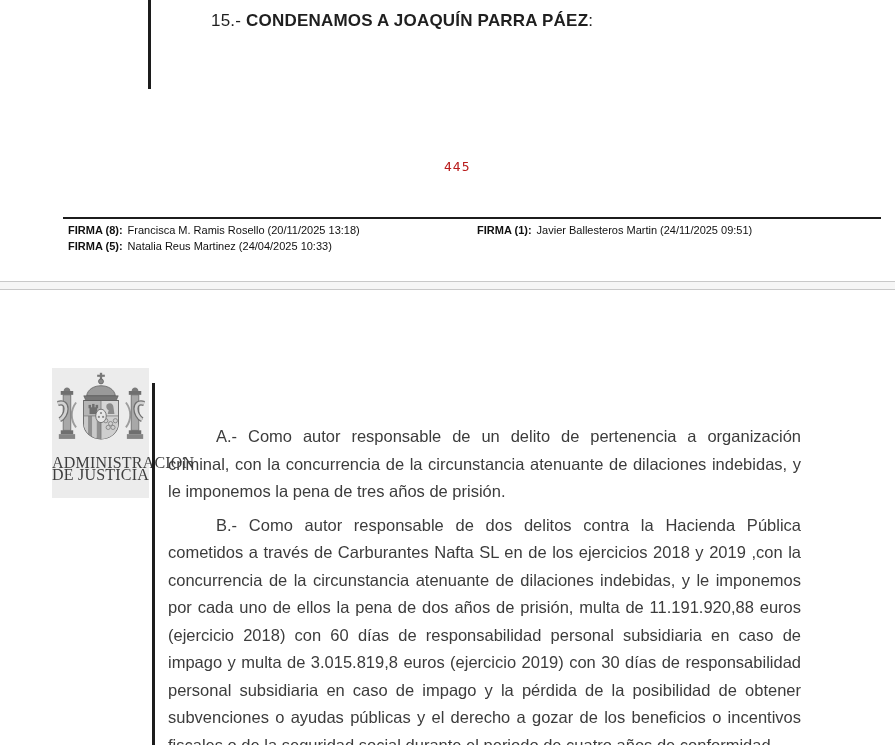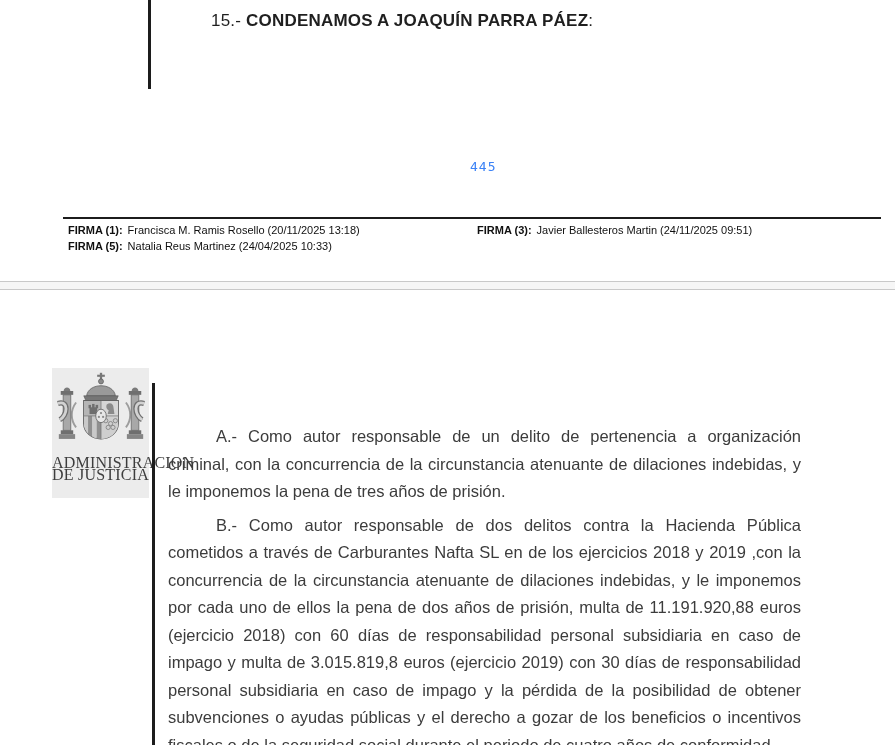--- a/index.html
+++ b/index.html
@@ -19,23 +19,23 @@
   }
   .heading {
     position:absolute; left:211px; top:11px;
     font-size:17px; color:#1f1f1f; letter-spacing:0.2px; white-space:nowrap;
   }
   .heading .h-num { font-weight:400; margin-right:5px; }
   .heading .h-bold { font-weight:700; }
   .heading .h-colon { font-weight:400; }
 
   .page-number {
-    position:absolute; left:470px; top:159px;
+    position:absolute; left:444px; top:159px;
     font-family:"DejaVu Sans Mono", monospace;
-    font-size:13px; color:#3b82f6; letter-spacing:1px;
+    font-size:13px; color:#b91c1c; letter-spacing:1px;
   }
 
   .sig-rule {
     position:absolute; left:63px; top:217px; width:818px; height:2px;
     background:#1c1c1c;
   }
   .sig-grid {
     position:absolute; left:68px; top:224px; width:812px;
     display:grid; grid-template-columns:409px 1fr; row-gap:3px;
     font-size:11px; color:#101010; line-height:13px;
@@ -84,24 +84,24 @@
   <div class="heading">
     <span class="h-num">15.-</span><span class="h-bold">CONDENAMOS A JOAQUÍN PARRA PÁEZ</span><span class="h-colon">:</span>
   </div>
 
   <div class="page-number">445</div>
 
   <div class="sig-rule"></div>
 
   <div class="sig-grid">
     <div class="sig-entry">
-      <span class="sig-label">FIRMA (1):</span><span>Francisca M. Ramis Rosello (20/11/2025 13:18)</span>
+      <span class="sig-label">FIRMA (8):</span><span>Francisca M. Ramis Rosello (20/11/2025 13:18)</span>
     </div>
     <div class="sig-entry">
-      <span class="sig-label">FIRMA (3):</span><span>Javier Ballesteros Martin (24/11/2025 09:51)</span>
+      <span class="sig-label">FIRMA (1):</span><span>Javier Ballesteros Martin (24/11/2025 09:51)</span>
     </div>
     <div class="sig-entry">
       <span class="sig-label">FIRMA (5):</span><span>Natalia Reus Martinez (24/04/2025 10:33)</span>
     </div>
   </div>
 
   <div class="page-gap"></div>
 
   <div class="logo-box">
     <svg viewBox="0 0 96 88" width="92" height="86">

